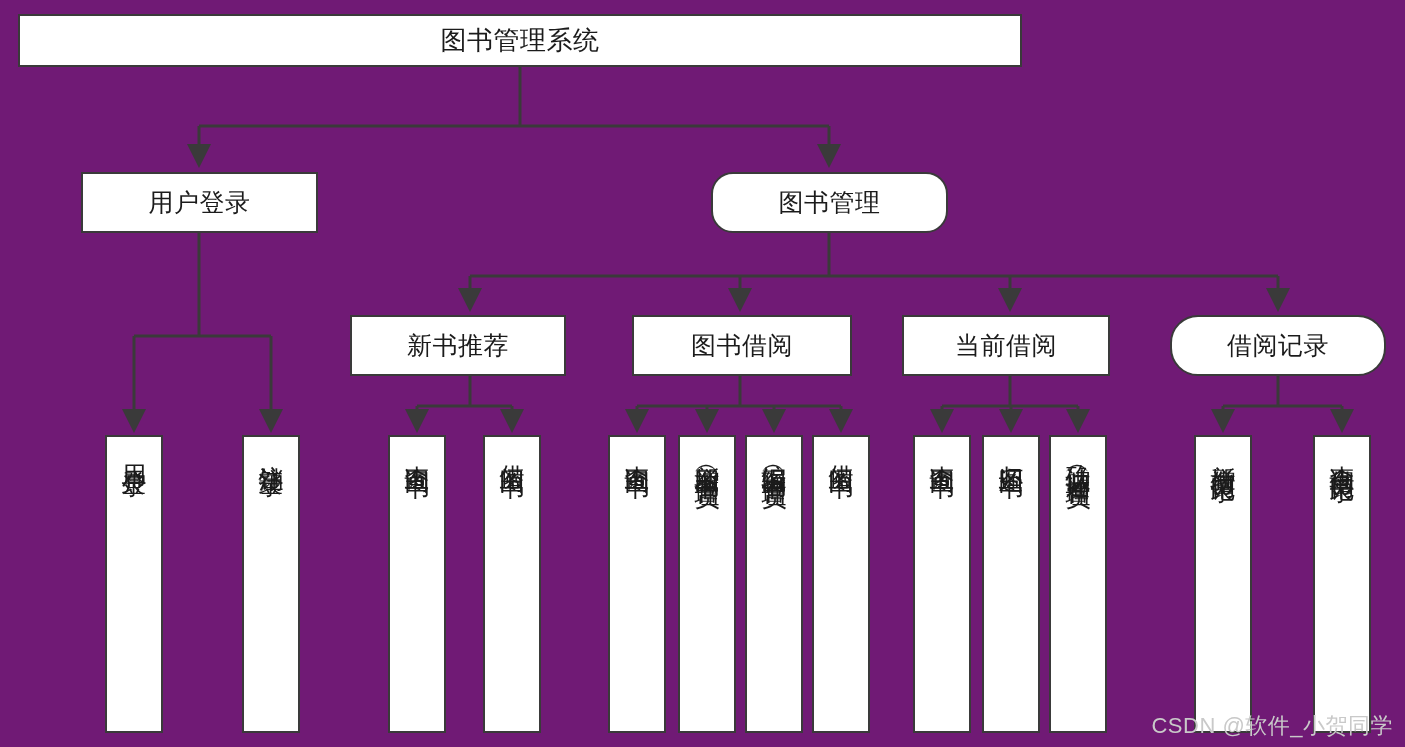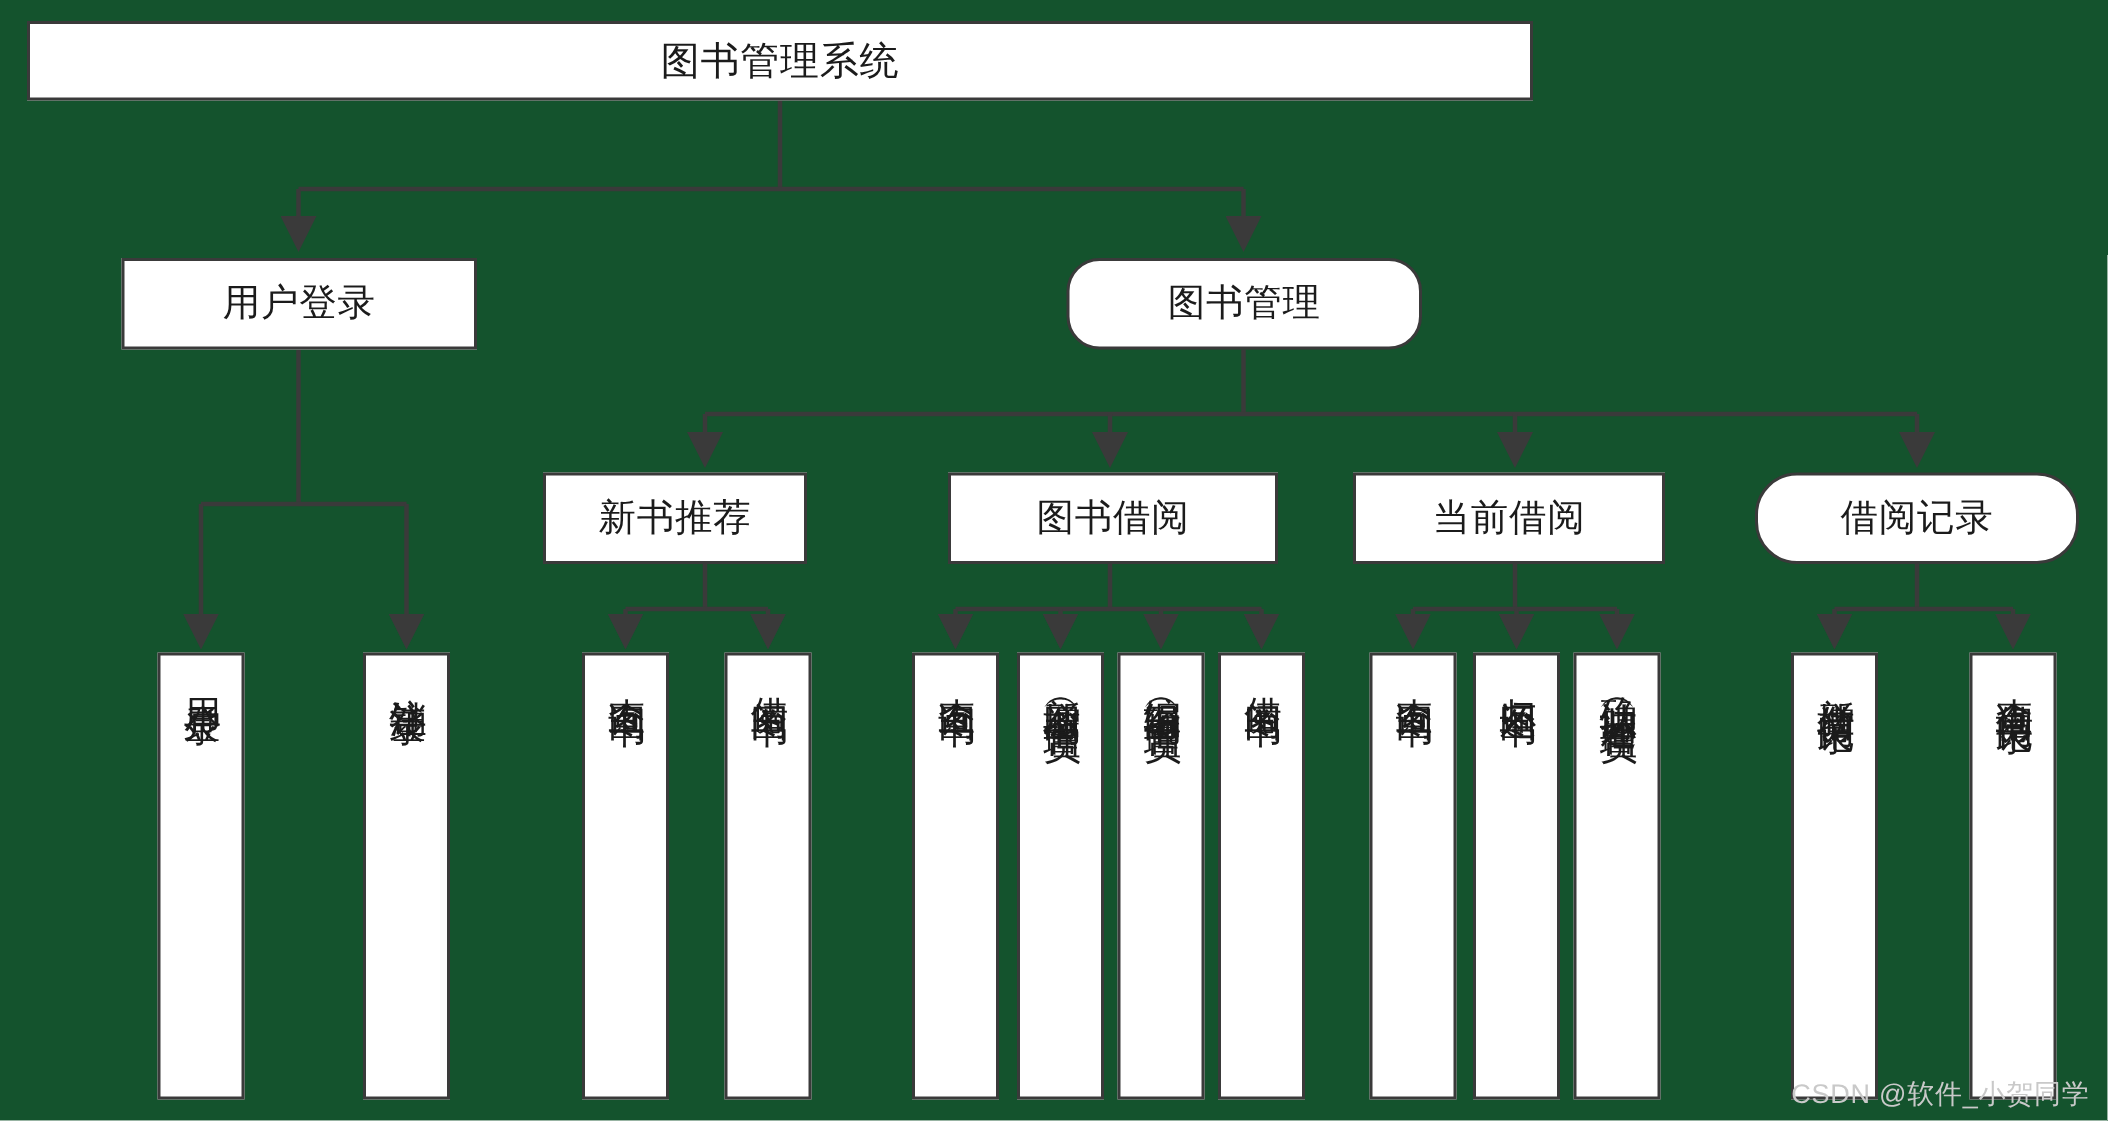--- a/index.html
+++ b/index.html
@@ -8,21 +8,21 @@
     padding: 0;
     background: #ffffff;
   }
   body {
     font-family: "Liberation Sans", "DejaVu Sans", sans-serif;
   }
   #canvas {
     position: relative;
     width: 1405px;
     height: 747px;
-    background: #14532d;
+    background: #701a75;
     overflow: hidden;
   }
   #edges {
     position: absolute;
     left: 0;
     top: 0;
     width: 1405px;
     height: 747px;
     pointer-events: none;
   }
@@ -62,21 +62,21 @@
     text-orientation: upright;
     font-size: 25px;
     line-height: 1.0;
     letter-spacing: 3px;
     white-space: nowrap;
   }
   .watermark {
     position: absolute;
     right: 12px;
     bottom: 6px;
-    font-size: 18px;
+    font-size: 22px;
     color: #c9c9c9;
     letter-spacing: 0.5px;
     z-index: 5;
     white-space: nowrap;
     padding-left: 48px;
   }
 </style>
 </head>
 <body>
 
@@ -136,21 +136,21 @@
     <span class="label">图书管理系统</span>
   </div>
 
   <div class="node h" style="left:81px; top:172px; width:237px; height:61px;">
     <span class="label">用户登录</span>
   </div>
   <div class="node h" style="left:711px; top:172px; width:237px; height:61px;border-radius:22px;">
     <span class="label">图书管理</span>
   </div>
 
-  <div class="node h" style="left:362px; top:315px; width:176px; height:61px;">
+  <div class="node h" style="left:350px; top:315px; width:216px; height:61px;">
     <span class="label">新书推荐</span>
   </div>
   <div class="node h" style="left:632px; top:315px; width:220px; height:61px;">
     <span class="label">图书借阅</span>
   </div>
   <div class="node h" style="left:902px; top:315px; width:208px; height:61px;">
     <span class="label">当前借阅</span>
   </div>
   <div class="node h" style="left:1170px; top:315px; width:216px; height:61px;border-radius:28px;">
     <span class="label">借阅记录</span>

